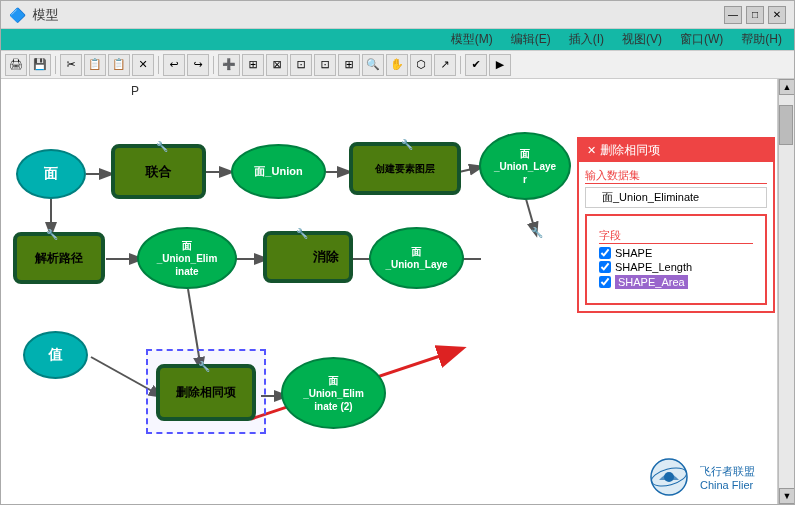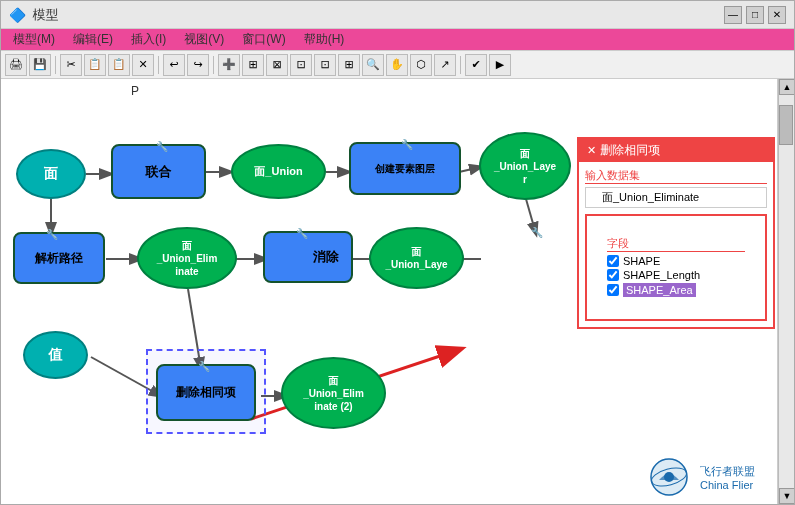--- a/index.html
+++ b/index.html
@@ -7,54 +7,54 @@
 
     .window { width: 795px; height: 505px; display: flex; flex-direction: column; background: #f0f0f0; border: 1px solid #aaa; }
 
     .title-bar { background: #e8e8e8; height: 28px; display: flex; align-items: center; padding: 0 8px; border-bottom: 1px solid #ccc; justify-content: space-between; }
     .title-bar-left { display: flex; align-items: center; gap: 6px; }
     .title-bar-icon { font-size: 14px; }
     .title-bar-text { font-size: 13px; color: #333; }
     .title-bar-controls { display: flex; gap: 4px; }
     .title-btn { width: 18px; height: 18px; background: #d0d0d0; border: 1px solid #999; display: flex; align-items: center; justify-content: center; font-size: 10px; cursor: pointer; }
 
-    .menu-bar { background: #ec4899; height: 22px; display: flex; align-items: center; padding: 0 4px; border-bottom: 1px solid #ccc; gap: 2px; }
+    .menu-bar { background: #14b8a6; height: 22px; display: flex; align-items: center; padding: 0 4px; border-bottom: 1px solid #ccc; gap: 2px; justify-content: flex-end; }
     .menu-item { padding: 2px 8px; font-size: 12px; cursor: pointer; color: #333; }
 
     .toolbar { background: #f0f0f0; height: 28px; display: flex; align-items: center; padding: 0 4px; border-bottom: 1px solid #ccc; gap: 2px; }
     .tool-btn { width: 22px; height: 22px; background: #e8e8e8; border: 1px solid #bbb; display: flex; align-items: center; justify-content: center; font-size: 11px; cursor: pointer; }
     .tool-sep { width: 1px; height: 18px; background: #bbb; margin: 0 2px; }
 
     .main-area { flex: 1; display: flex; overflow: hidden; }
 
     .canvas-area { flex: 1; background: white; position: relative; overflow: hidden; border-right: 1px solid #ccc; }
 
     .scrollbar-v { width: 16px; background: #e8e8e8; border-left: 1px solid #bbb; display: flex; flex-direction: column; }
     .scroll-btn { width: 16px; height: 16px; background: #d0d0d0; border: 1px solid #999; display: flex; align-items: center; justify-content: center; font-size: 9px; cursor: pointer; flex-shrink: 0; }
     .scroll-track { flex: 1; position: relative; }
     .scroll-thumb { width: 14px; height: 40px; background: #bbb; border: 1px solid #999; position: absolute; top: 10px; left: 0; }
 
     
     .node { position: absolute; display: flex; align-items: center; justify-content: center; text-align: center; font-size: 12px; font-weight: bold; }
     .node-ellipse { border-radius: 50%; }
     .node-rect { border-radius: 8px; }
-    .node-yellow { background: #3b82f6; border: 2px solid #14532d; }
+    .node-yellow { background: #4d7c0f; border: 4px solid #14532d; }
     .node-green { background: #00B050; border: 2px solid #008040; color: white; }
     .node-teal { background: #00B0B0; border: 2px solid #008080; color: white; }
 
     
     .selection-box { position: absolute; border: 2px dashed #5555ff; background: rgba(100,100,255,0.05); }
 
     
     .popup-panel { position: absolute; right: 20px; top: 60px; width: 200px; background: white; border: 2px solid #E44; z-index: 10; }
     .popup-title { background: #E44; color: white; padding: 3px 8px; font-size: 12px; display: flex; align-items: center; gap: 4px; }
     .popup-body { padding: 6px; }
     .popup-section-label { color: #E44; font-size: 11px; font-weight: normal; margin-bottom: 3px; border-bottom: 1px solid #E44; }
     .popup-input-value { background: white; border: 1px solid #ccc; padding: 2px 16px; font-size: 11px; margin-bottom: 6px; width: 100%; }
-    .popup-fields { border: 2px solid #E44; padding: 20px; }
+    .popup-fields { border: 2px solid #E44; padding: 12px; }
     .field-item { display: flex; align-items: center; gap: 4px; margin-bottom: 2px; font-size: 11px; }
     .field-item input[type=checkbox] { width: 12px; height: 12px; }
     .field-highlighted { background: #9966CC; color: white; padding: 1px 3px; }
 
     
     .wrench { position: absolute; font-size: 10px; color: #888; }
 
     
     .p-label { position: absolute; top: 5px; left: 130px; font-size: 12px; color: #333; }
 

